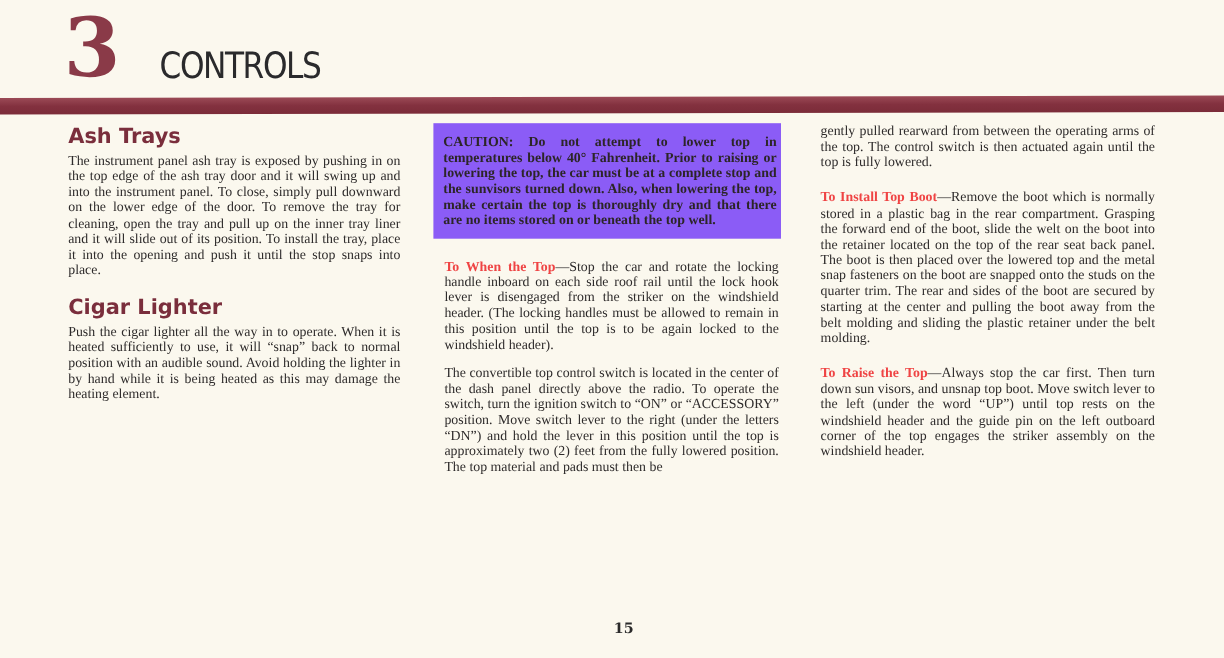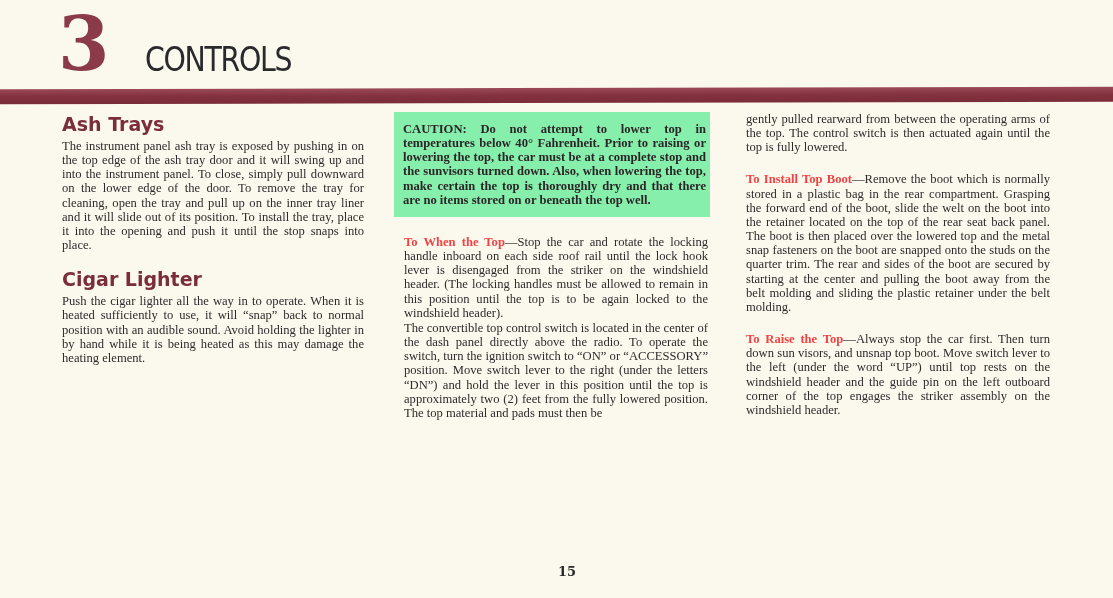--- a/index.html
+++ b/index.html
@@ -66,31 +66,31 @@
       line-height: 24px;
     }
     .para {
       margin: 0;
     }
     .col-1 .section-heading.first { margin-top: 0; }
     .col-1 .section-heading.second { margin-top: 15px; }
     .col-1 .section-heading.third { margin-top: 17px; }
 
     .caution-box {
-      background: #86efac;
+      background: #8b5cf6;
       margin-left: -10px;
       width: 316px;
       padding: 10px 4px 10px 9px;
       box-sizing: border-box;
       font-weight: bold;
       color: #2c2527;
       text-align: justify;
     }
     .spaced { margin-top: 18px; }
-    .spaced-sm { margin-top: 1px; }
+    .spaced-sm { margin-top: 12px; }
     .run-in {
       font-weight: bold;
       color: #ef4444;
     }
     .page-number {
       position: absolute;
       left: 544px;
       top: 564px;
       font-family: "DejaVu Serif", serif;
       font-weight: bold;

